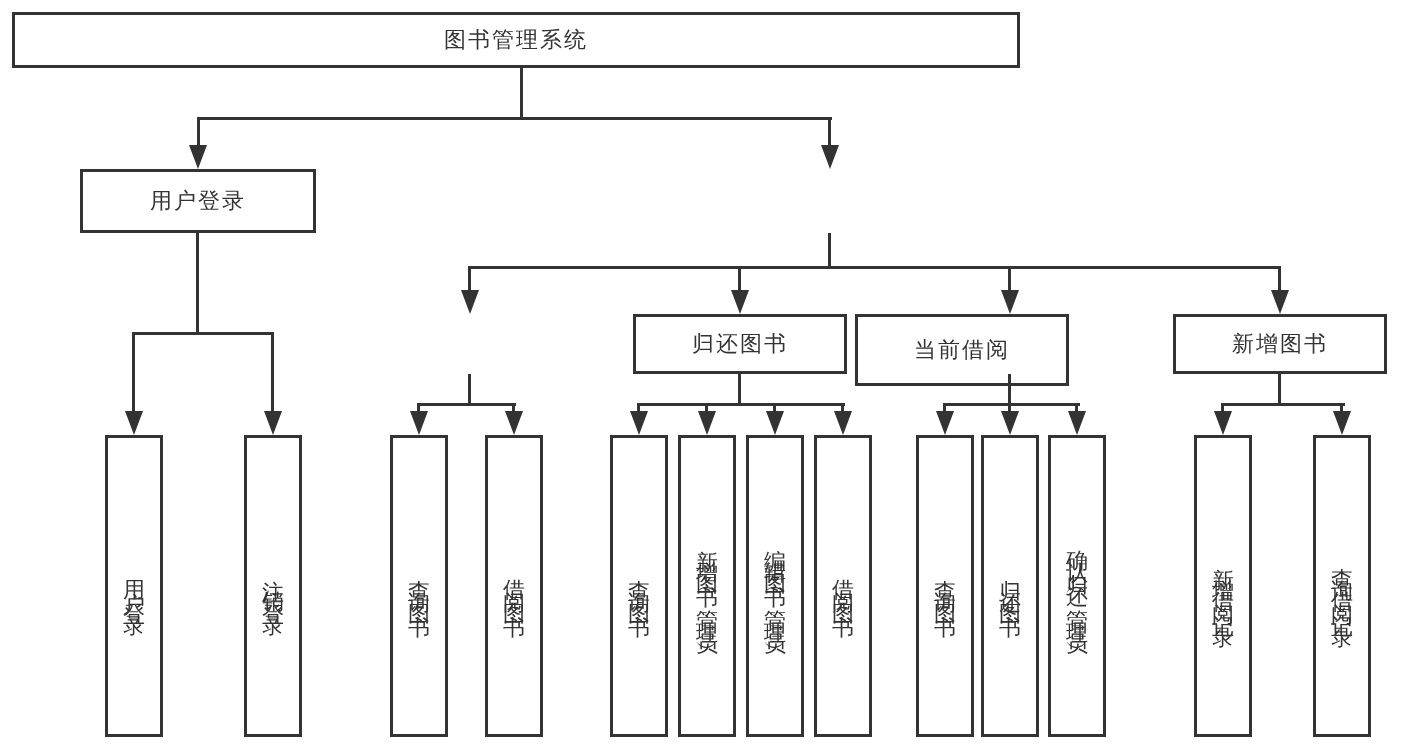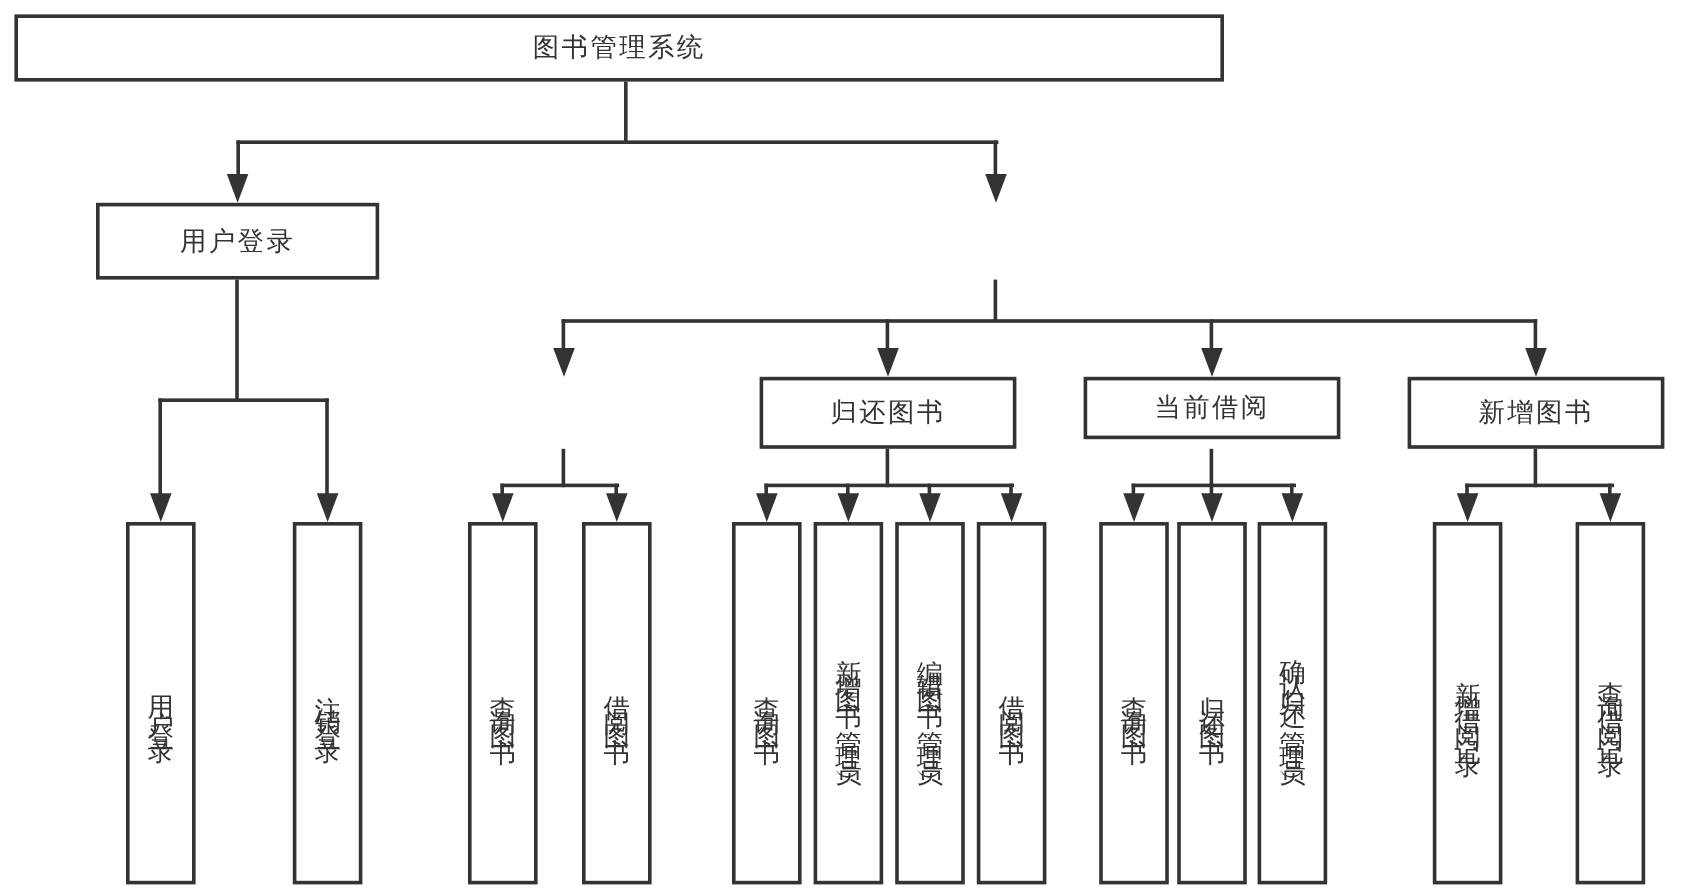--- a/index.html
+++ b/index.html
@@ -96,21 +96,21 @@
   <div class="line" style="left:468px; top:266px; width:3px; height:24px;"></div>
   <div class="arrow" style="left:461px; top:290px;"></div>
   <div class="line" style="left:738px; top:266px; width:3px; height:24px;"></div>
   <div class="arrow" style="left:731px; top:290px;"></div>
   <div class="line" style="left:1008px; top:266px; width:3px; height:24px;"></div>
   <div class="arrow" style="left:1001px; top:290px;"></div>
   <div class="line" style="left:1278px; top:266px; width:3px; height:24px;"></div>
   <div class="arrow" style="left:1271px; top:290px;"></div>
 
   <div class="hbox" style="left:633px; top:314px; width:214px; height:60px;">归还图书</div>
-  <div class="hbox" style="left:903px; top:314px; width:214px; height:52px;">当前借阅</div>
+  <div class="hbox" style="left:855px; top:314px; width:214px; height:72px;">当前借阅</div>
   <div class="hbox" style="left:1173px; top:314px; width:214px; height:60px;">新增图书</div>
 
   <div class="line" style="left:468px; top:374px; width:3px; height:32px;"></div>
   <div class="line" style="left:417px; top:403px; width:99px; height:3px;"></div>
   <div class="line" style="left:417px; top:403px; width:3px; height:10px;"></div>
   <div class="arrow" style="left:410px; top:411px;"></div>
   <div class="line" style="left:512px; top:403px; width:3px; height:10px;"></div>
   <div class="arrow" style="left:505px; top:411px;"></div>
 
   <div class="line" style="left:738px; top:374px; width:3px; height:32px;"></div>

